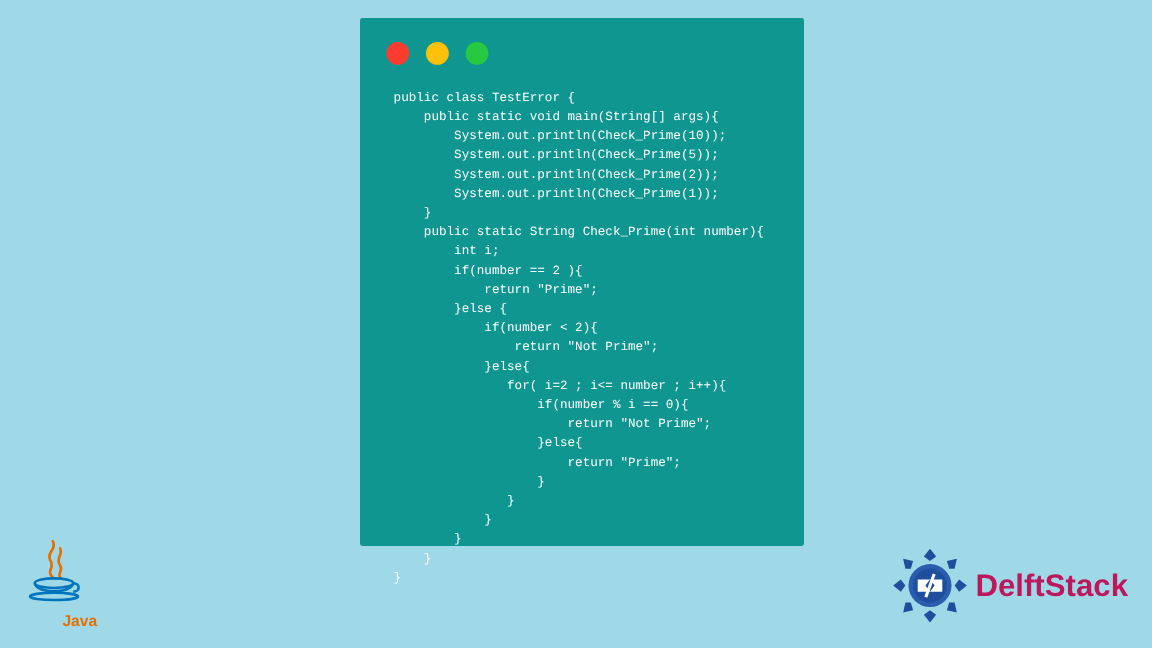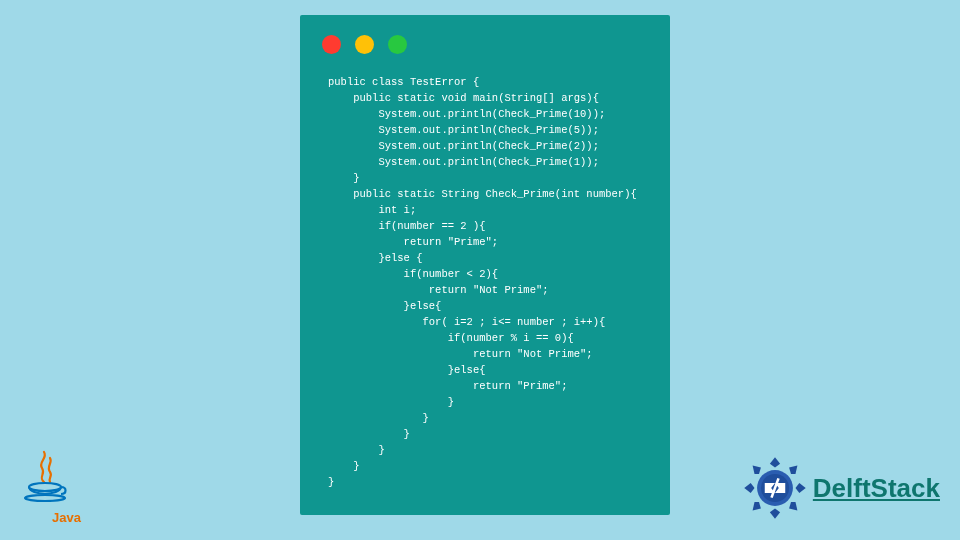--- a/index.html
+++ b/index.html
@@ -9,21 +9,21 @@
     background: #9fd9e8;
     position: relative;
     font-family: Arial, sans-serif;
     overflow: hidden;
   }
   .code-window {
     position: absolute;
     left: 300px;
     top: 15px;
     width: 370px;
-    height: 500px;
+    height: 440px;
     background: #0f9690;
     border-radius: 2px;
   }
   .traffic-lights {
     display: flex;
     gap: 14px;
     padding: 20px 0 0 22px;
   }
   .light {
     width: 19px;
@@ -65,23 +65,22 @@
     position: absolute;
     right: 20px;
     bottom: 20px;
     display: flex;
     align-items: center;
     gap: 6px;
   }
   .delft-text {
     font-size: 26px;
     font-weight: 600;
-    color: #0f766e;
+    color: #be185d;
     font-family: Arial, sans-serif;
-    text-decoration: underline;
   }
   .gearlogo { width: 64px; height: 64px; }
 </style>
 </head>
 <body>
 
 <div class="code-window">
   <div class="traffic-lights">
     <div class="light red"></div>
     <div class="light yellow"></div>

